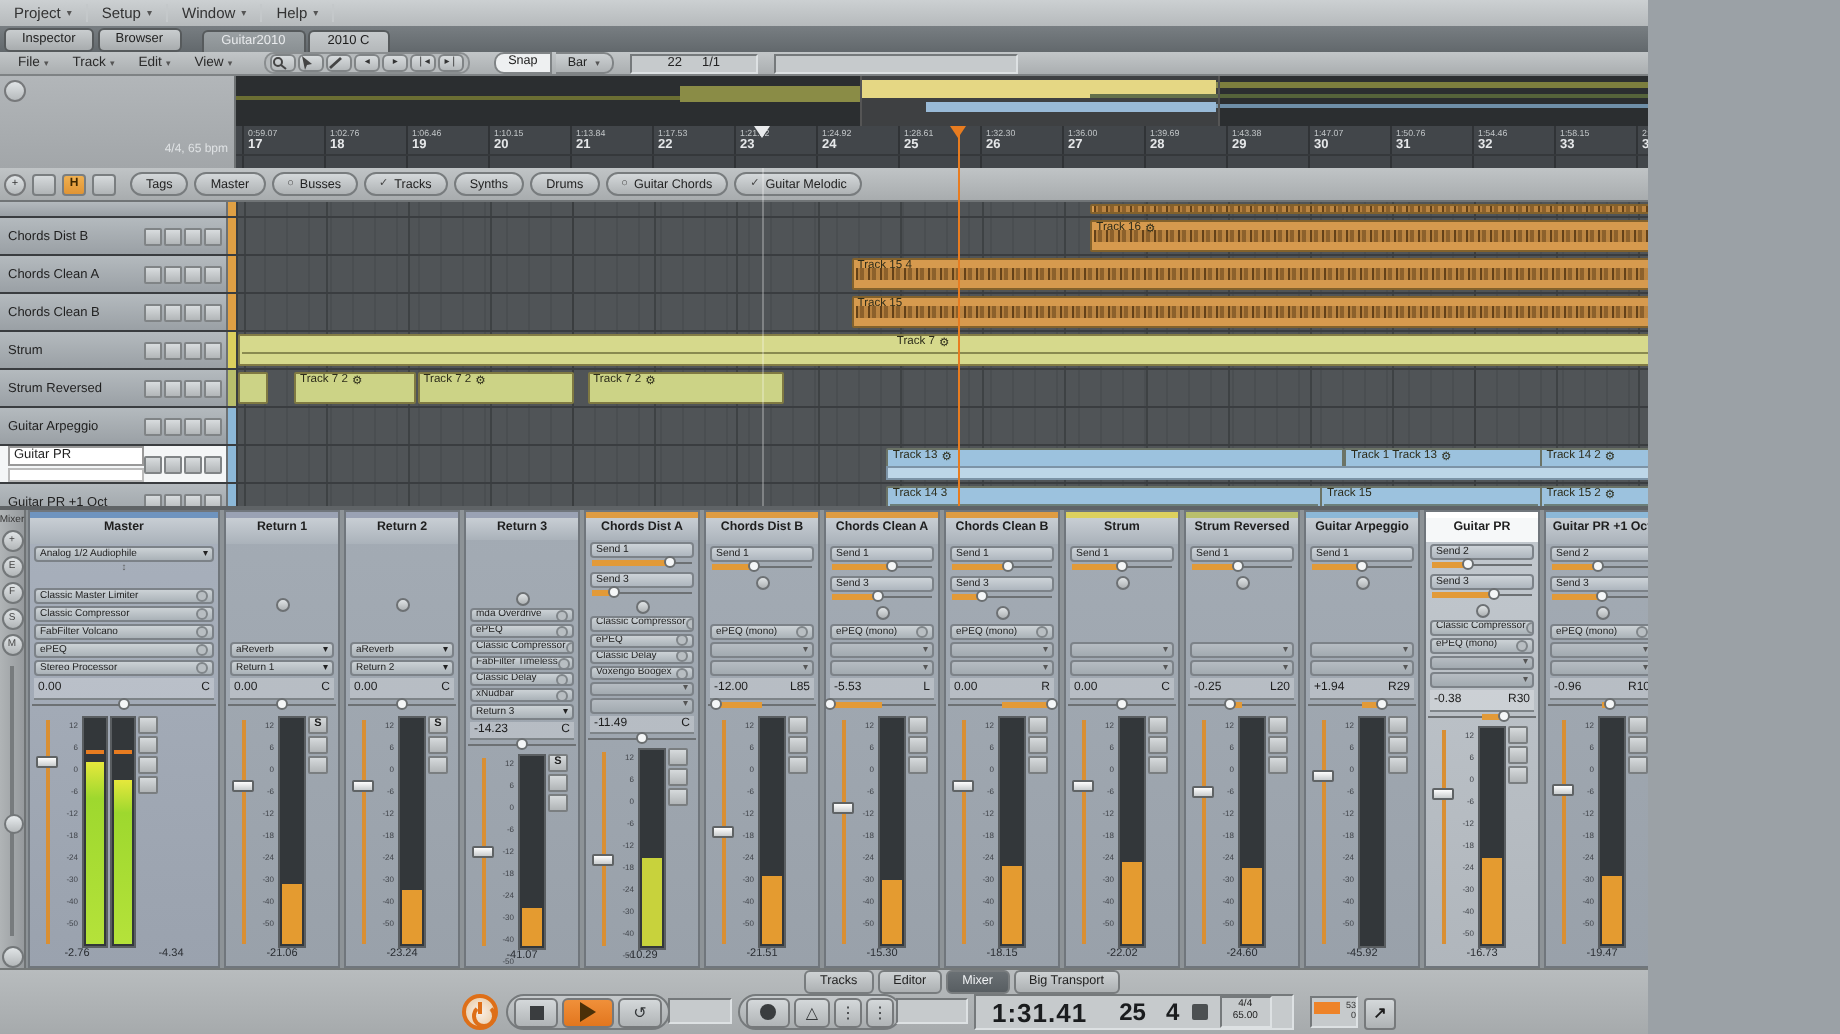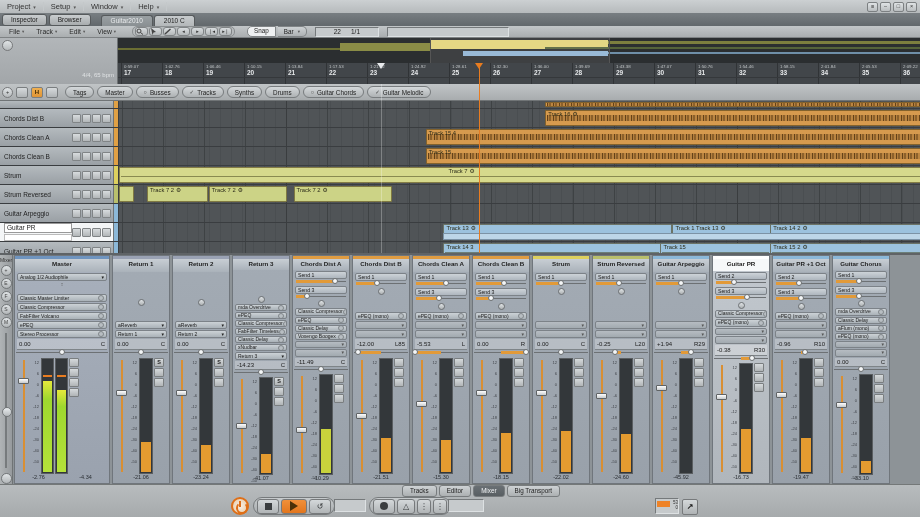--- a/index.html
+++ b/index.html
@@ -1,16 +1,16 @@
 <!DOCTYPE html>
 <html><head>
 <meta charset="utf-8">
 <style>
   html,body{margin:0;padding:0;background:#9ba1a6;font-family:"Liberation Sans",sans-serif;}
-  #app{position:relative;width:920px;height:517px;overflow:hidden;background:#0c4a6e;font-size:8px;color:#222;}
+  #app{position:relative;width:824px;height:517px;overflow:hidden;background:#0c4a6e;font-size:8px;color:#222;}
   .abs{position:absolute;}
   
   #menubar{left:0;top:0;width:920px;height:13px;background:linear-gradient(#ccd0d2,#b6babc);border-bottom:1px solid #8d9193;display:flex;align-items:center;}
   .menu-item{padding:0 7px;font-size:7.5px;color:#333;display:flex;align-items:center;gap:3px;border-right:1px solid #c4c8ca;height:100%;}
   .menu-item .dd{font-size:5px;color:#555;}
   #win-controls{margin-left:auto;display:flex;gap:2px;padding-right:3px;}
   .win-btn{width:9px;height:8px;background:linear-gradient(#dfe3e5,#b9bdbf);border:1px solid #7c8082;border-radius:2px;font-size:5.5px;line-height:7px;text-align:center;color:#333;}
   #panelrow{left:0;top:13px;width:920px;height:13px;background:linear-gradient(#787e82,#62686c);display:flex;align-items:center;gap:2px;padding-left:2px;box-sizing:border-box;}
   .panel-btn{height:10px;padding:0 8px;background:linear-gradient(#c9cdcf,#a8acae);border:1px solid #565a5c;border-radius:3px;font-size:6.5px;line-height:9px;color:#222;}
   .doc-tab{height:11px;margin-top:2px;padding:0 9px;background:linear-gradient(#9aa0a3,#888e91);border:1px solid #565a5c;border-bottom:none;border-radius:3px 3px 0 0;font-size:6.5px;line-height:10px;color:#e8eaec;}
@@ -1548,20 +1548,27 @@
             <span>△</span>
           </span>
         <span class="tbtn" style="width:12px;">
             <span>⋮</span>
           </span>
         <span class="tbtn" style="width:12px;">
             <span>⋮</span>
           </span>
       </div>
       <div class="tdisp inset" style="left:448px;width:36px;"></div>
+      <div id="timepanel" class="inset">
+        <span id="time-main">1:31.41</span>
+        <span id="bar-num">25</span>
+        <span id="beat-num">4</span>
+        <span id="bar-dd"></span>
+        <span id="sigbox" class="inset"><span>4/4</span><br><span>65.00</span></span>
+      </div>
       <div id="levelbox" class="inset">
         <span class="bar"></span>
         <span class="nums"><span>53</span><br><span>0</span></span>
       </div>
       <div id="pointerbtn"><span>↗</span></div>
     </div>
   </div>
 
 </div>
 

